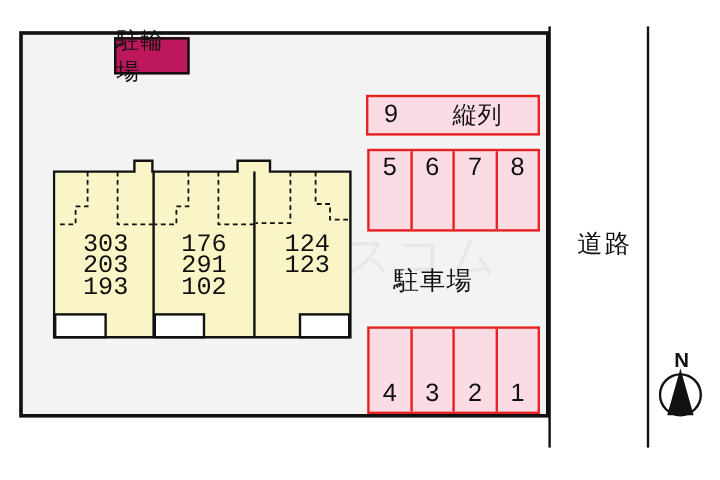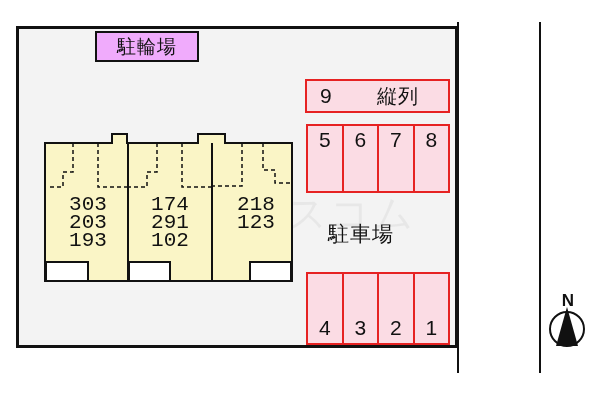--- a/index.html
+++ b/index.html
@@ -11,21 +11,21 @@
   }
   html,body{margin:0;padding:0;background:#ffffff;}
   .canvas{
     position:relative;width:600px;height:400px;background:#ffffff;overflow:hidden;
     font-family:"Liberation Sans","DejaVu Sans",sans-serif;color:#111;
   }
   .abs{position:absolute;box-sizing:border-box;}
 
   .site-boundary{left:16px;top:26px;width:442px;height:322px;border:3px solid var(--line);background:var(--site-fill);}
 
-  .bicycle-box{left:95px;top:31px;width:104px;height:31px;background:#f0abfc;border:2px solid var(--line);
+  .bicycle-box{left:95px;top:31px;width:63px;height:31px;background:#be185d;border:2px solid var(--line);
     display:flex;align-items:center;justify-content:center;font-size:19px;letter-spacing:1px;}
 
   .watermark{left:193px;top:186px;width:230px;font-size:40px;letter-spacing:2px;color:#8a8a8a;opacity:0.10;
     text-align:center;pointer-events:none;}
 
   .building-svg{left:44px;top:131px;}
 
   .rooms{width:66px;text-align:center;font-size:21px;line-height:18px;font-family:Liberation Mono, monospace;}
   .rooms div{height:18px;}
   .rooms-1{left:55px;top:196px;}
@@ -85,26 +85,26 @@
       <rect x="206" y="131" width="41" height="19"></rect>
     </g>
   </svg>
 
   <div class="abs rooms rooms-1">
     <div>303</div>
     <div>203</div>
     <div>193</div>
   </div>
   <div class="abs rooms rooms-2">
-    <div>174</div>
+    <div>176</div>
     <div>291</div>
     <div>102</div>
   </div>
   <div class="abs rooms rooms-3">
-    <div>218</div>
+    <div>124</div>
     <div>123</div>
   </div>
 
   <div class="abs tandem-box">
     <span class="tandem-number">9</span>
     <span class="tandem-type">縦列</span>
   </div>
 
   <div class="abs stall-row row-upper">
     <div class="stall">
@@ -133,20 +133,21 @@
     <div class="stall">
         <span>2</span>
       </div>
     <div class="stall">
         <span>1</span>
       </div>
   </div>
 
   <div class="abs road-line road-line-inner"></div>
   <div class="abs road-line road-line-outer"></div>
+  <div class="abs road-label">道路</div>
 
   <div class="abs compass-n">N</div>
   <svg class="abs compass-svg" width="38" height="46" viewBox="0 0 38 46">
     <circle cx="18" cy="24" r="17" fill="#ffffff" stroke="#111" stroke-width="2"></circle>
     <polygon points="18,2 7,41 29,41" fill="#111"></polygon>
   </svg>
 
 </div>
 
 </body></html>

